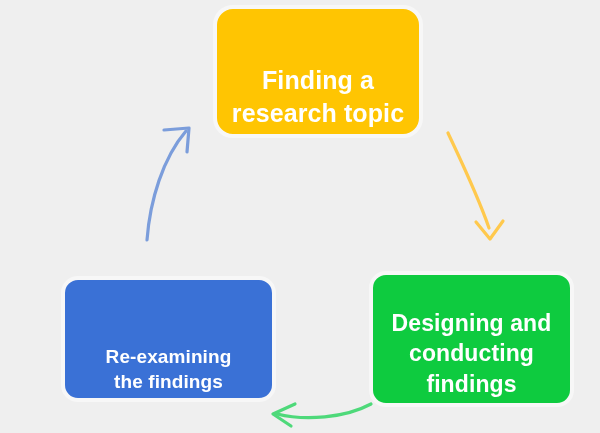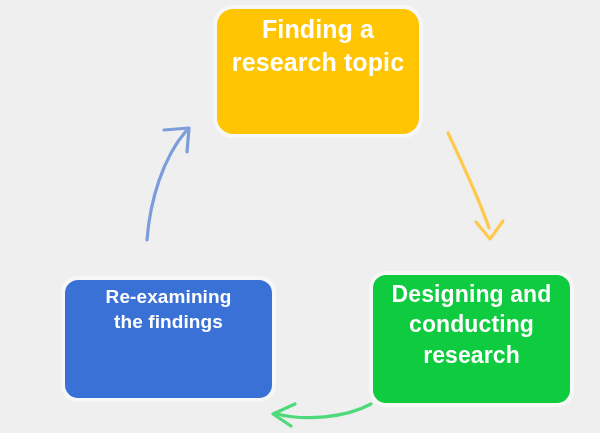--- a/index.html
+++ b/index.html
@@ -24,21 +24,21 @@
     position: absolute;
     left: 0;
     top: 0;
     width: 600px;
     height: 433px;
     pointer-events: none;
   }
   .node {
     position: absolute;
     display: flex;
-    align-items: flex-start;
+    align-items: flex-end;
     justify-content: center;
     text-align: center;
     box-sizing: border-box;
     border-radius: 18px;
     border: 4px solid #f7f7f7;
     color: #ffffff;
     font-weight: 600;
     line-height: 1.32;
     letter-spacing: 0.1px;
     padding: 4px 10px;
@@ -100,21 +100,21 @@
   </svg>
 
   <div class="node" id="node-finding" style="background: rgb(255, 197, 2); color: rgb(255, 255, 255);">
     <span class="node-label">Finding a
 research topic</span>
   </div>
 
   <div class="node" id="node-designing" style="background: rgb(14, 203, 63); color: rgb(255, 255, 255);">
     <span class="node-label">Designing and
 conducting
-research</span>
+findings</span>
   </div>
 
   <div class="node" id="node-reexamining" style="background: rgb(58, 113, 214); color: rgb(255, 255, 255);">
     <span class="node-label">Re-examining
 the findings</span>
   </div>
 
 </div>
 
 </body></html>

